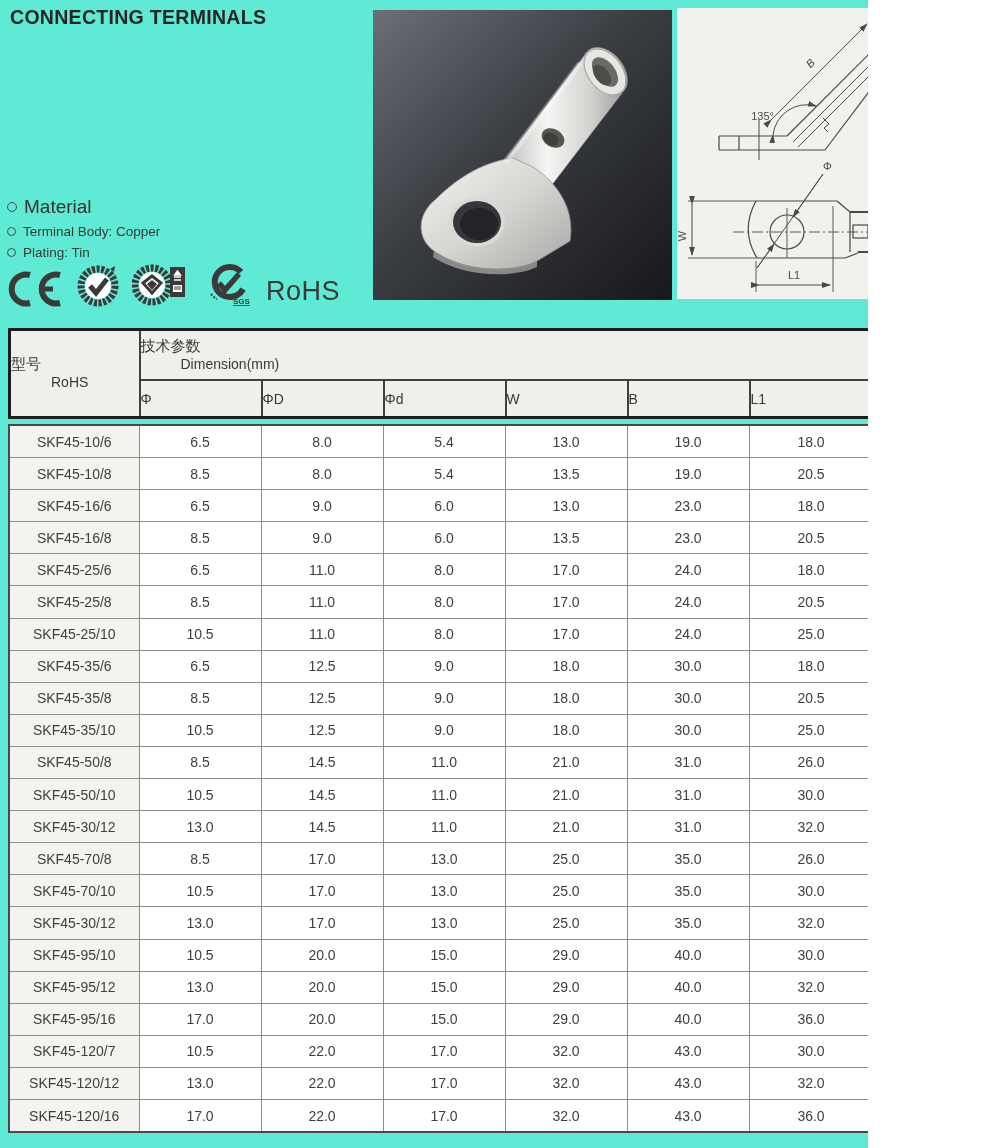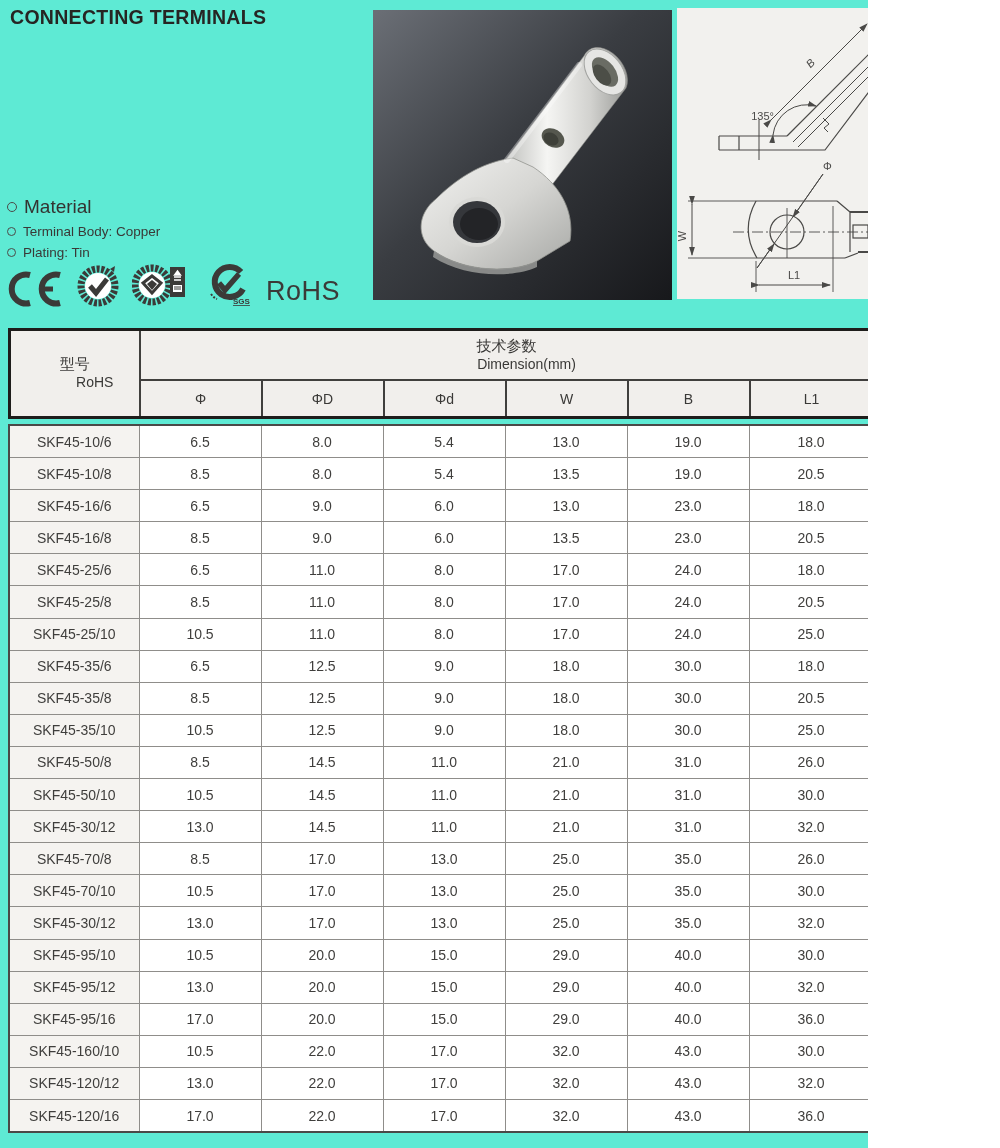--- a/index.html
+++ b/index.html
@@ -28,21 +28,21 @@
 
   
   .panel{position:absolute;left:677px;top:8px;width:323px;height:291px;background:#f2f1ee;}
   .panel svg{display:block;}
   .dimtext{font-size:11px;fill:#4a4947;font-family:"Liberation Sans","DejaVu Sans",sans-serif;}
 
   
   table{border-collapse:collapse;table-layout:fixed;}
   .head-table{position:absolute;left:8px;top:328px;width:984px;
               border:3px solid #1e1d1b;background:#f1efec;}
-  .head-table td{border:2px solid #403f3d;text-align:center;vertical-align:middle;
+  .head-table td{border:2px solid #403f3d;vertical-align:middle;
                  font-size:14px;color:#3a3937;padding:0;}
   .head-table .h1 td{height:48px;}
   .head-table .h2 td{height:35px;}
   .cn{font-size:15px;line-height:1.25;}
   .en{font-size:14px;line-height:1.25;padding-left:40px;}
 
   .data-table{position:absolute;left:8px;top:424px;width:984px;border:2px solid #4a4947;}
   .data-table td{border:1.5px solid #8f8d8a;text-align:center;vertical-align:middle;
                  font-size:14px;color:#3f3e3c;height:31.1px;padding:0;background:#ffffff;}
   .data-table .type-cell{background:#f5f3f0;}
@@ -433,21 +433,21 @@
         <tr>
           <td class="type-cell">SKF45-95/16</td>
           <td>17.0</td>
           <td>20.0</td>
           <td>15.0</td>
           <td>29.0</td>
           <td>40.0</td>
           <td>36.0</td>
         </tr>
         <tr>
-          <td class="type-cell">SKF45-160/10</td>
+          <td class="type-cell">SKF45-120/7</td>
           <td>10.5</td>
           <td>22.0</td>
           <td>17.0</td>
           <td>32.0</td>
           <td>43.0</td>
           <td>30.0</td>
         </tr>
         <tr>
           <td class="type-cell">SKF45-120/12</td>
           <td>13.0</td>

